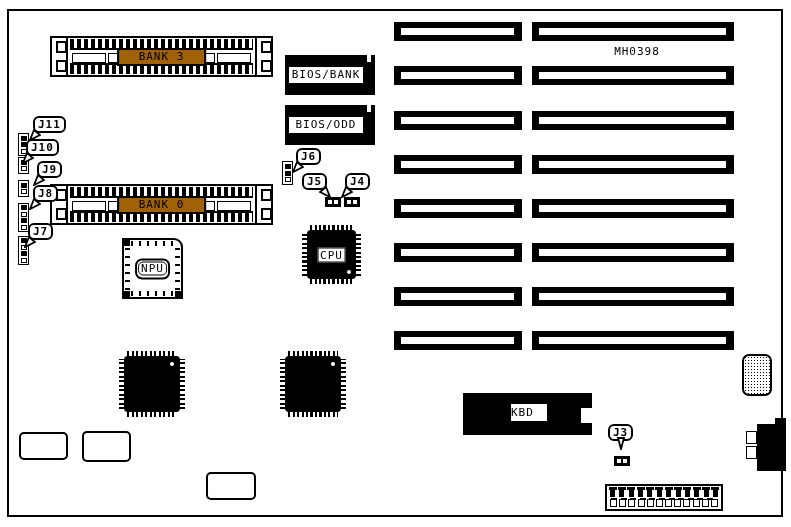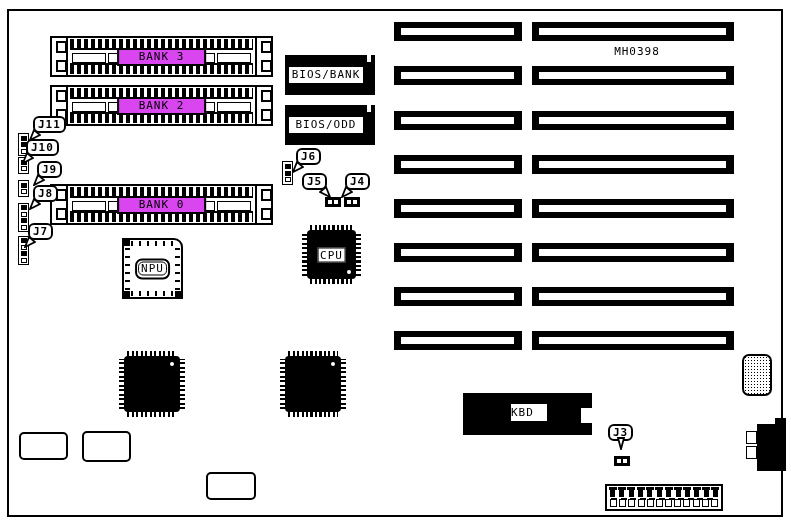--- a/index.html
+++ b/index.html
@@ -16,21 +16,21 @@
   .cap::before, .cap::after { content:""; position:absolute; left:4px; width:7px; height:8px; border:2px solid #000; }
   .cap::before { top:3px; } .cap::after { bottom:3px; }
   .teeth-t { position:absolute; left:18px; right:18px; top:1px; height:9px;
              background:repeating-linear-gradient(90deg,#000 0 4px,transparent 4px 7px);
              border-bottom:2px solid #000; }
   .teeth-b { position:absolute; left:18px; right:18px; bottom:1px; height:9px;
              background:repeating-linear-gradient(90deg,#000 0 4px,transparent 4px 7px);
              border-top:2px solid #000; }
   .slot { position:absolute; top:15px; height:8px; border:1.5px solid #000; background:#fff; }
   .bank-label { position:absolute; left:50%; top:50%; transform:translate(-50%,-50%);
-                border:2px solid #000; background:#d946ef; padding:0 20px; font-size:11px;
+                border:2px solid #000; background:#a16207; padding:0 20px; font-size:11px;
                 line-height:14px; letter-spacing:1px; white-space:nowrap; z-index:3; }
 
   
   .xslot { position:absolute; height:19px; background:#000; }
   .xl { left:394px; width:128px; } .xr { left:532px; width:202px; }
   .xslot-in { position:absolute; left:7px; right:8px; top:6px; bottom:6px; background:#fff; }
   .partnum { left:600px; top:45px; width:74px; text-align:center; font-size:11px; letter-spacing:1px; }
 
   
   .rom { width:90px; height:40px; background:#000; }
@@ -124,31 +124,20 @@
     <div class="cap cap-l"></div>
     <div class="cap cap-r"></div>
     <div class="teeth-t"></div>
     <div class="teeth-b"></div>
     <div class="slot" style="left:20px;width:32px"></div>
     <div class="slot" style="left:56px;width:24px"></div>
     <div class="slot" style="right:56px;width:24px"></div>
     <div class="slot" style="right:20px;width:32px"></div>
     <div class="bank-label">BANK 3</div>
   </div>
-  <div class="abs bank" style="top:85px">
-    <div class="cap cap-l"></div>
-    <div class="cap cap-r"></div>
-    <div class="teeth-t"></div>
-    <div class="teeth-b"></div>
-    <div class="slot" style="left:20px;width:32px"></div>
-    <div class="slot" style="left:56px;width:24px"></div>
-    <div class="slot" style="right:56px;width:24px"></div>
-    <div class="slot" style="right:20px;width:32px"></div>
-    <div class="bank-label">BANK 2</div>
-  </div>
   <div class="abs bank" style="top:184px">
     <div class="cap cap-l"></div>
     <div class="cap cap-r"></div>
     <div class="teeth-t"></div>
     <div class="teeth-b"></div>
     <div class="slot" style="left:20px;width:32px"></div>
     <div class="slot" style="left:56px;width:24px"></div>
     <div class="slot" style="right:56px;width:24px"></div>
     <div class="slot" style="right:20px;width:32px"></div>
     <div class="bank-label">BANK 0</div>

